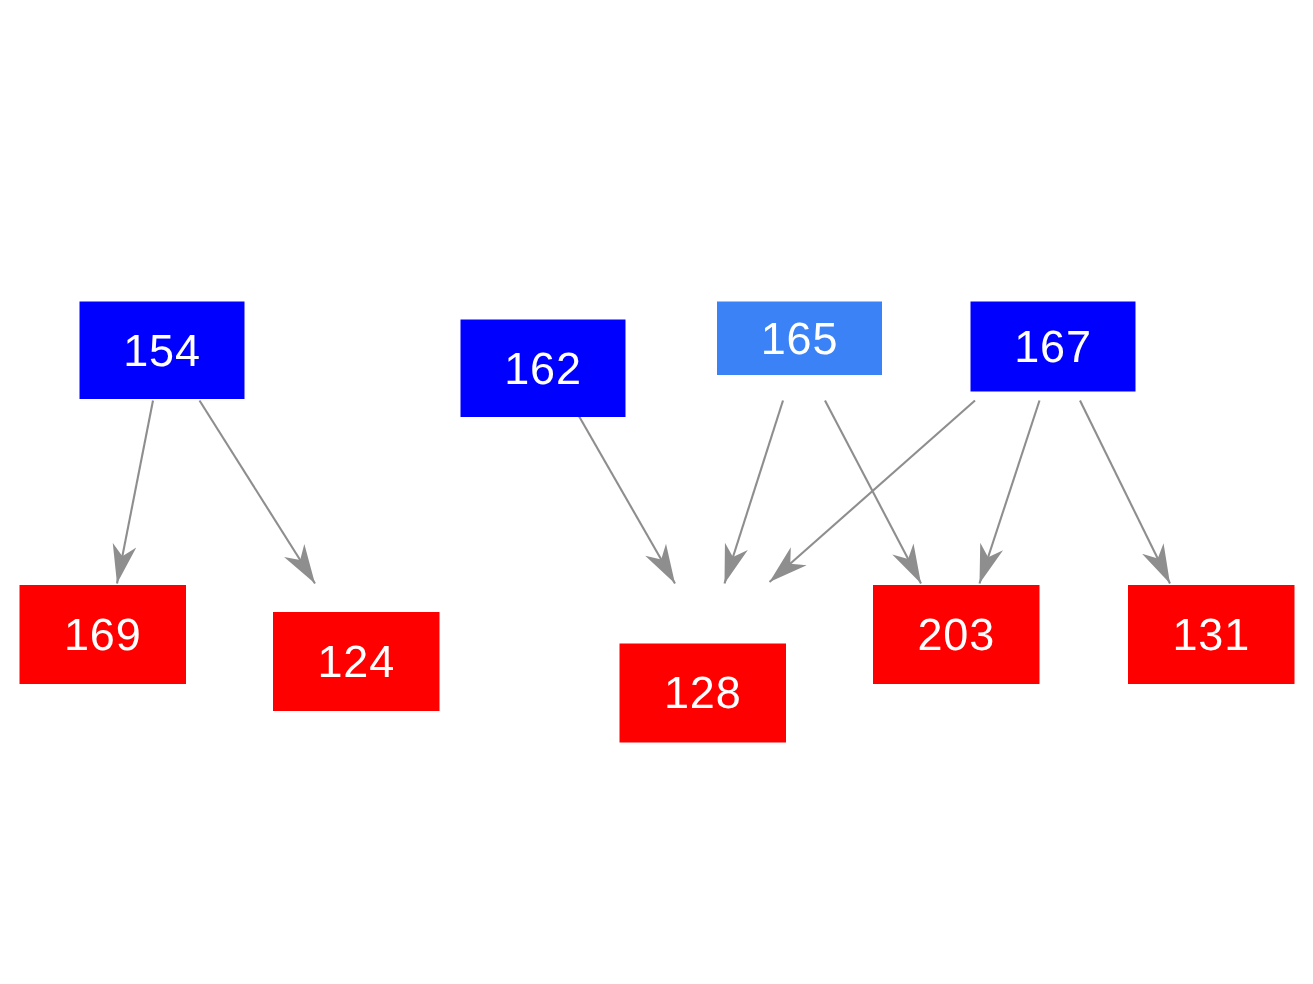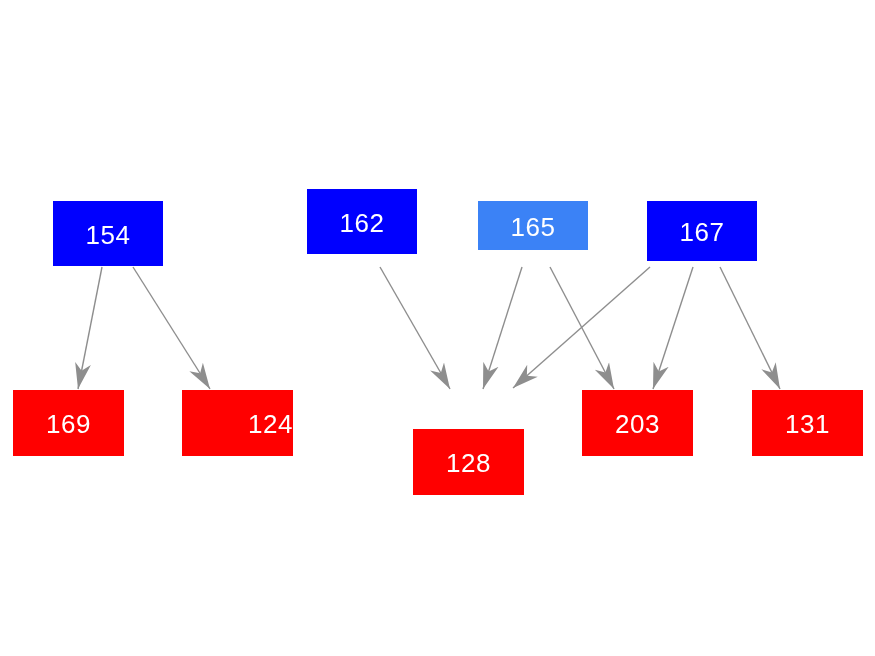--- a/index.html
+++ b/index.html
@@ -22,21 +22,21 @@
     width: 875px;
     height: 656px;
   }
   .graph-node {
     position: absolute;
     display: flex;
     align-items: center;
     justify-content: center;
     box-sizing: border-box;
     color: #ffffff;
-    font-size: 26px;
+    font-size: 30px;
     line-height: 1;
     letter-spacing: 0.5px;
     user-select: none;
   }
   .graph-node span {
     display: block;
     transform: translateY(1px);
   }
 </style>
 </head>
@@ -57,33 +57,33 @@
         <line x1="550" y1="267" x2="614" y2="389" stroke="#8e8e8e" stroke-width="1.4" marker-end="url(#arrowhead)"></line>
         <line x1="650" y1="267" x2="513" y2="388" stroke="#8e8e8e" stroke-width="1.4" marker-end="url(#arrowhead)"></line>
         <line x1="693" y1="267" x2="653" y2="389" stroke="#8e8e8e" stroke-width="1.4" marker-end="url(#arrowhead)"></line>
         <line x1="720" y1="267" x2="780" y2="389" stroke="#8e8e8e" stroke-width="1.4" marker-end="url(#arrowhead)"></line>
       </g>
   </svg>
   <div id="node-layer">
       <div class="graph-node" style="left: 53px; top: 201px; width: 110px; height: 65px; background: rgb(0, 0, 255); color: rgb(255, 255, 255);">
         <span>154</span>
       </div>
-      <div class="graph-node" style="left: 307px; top: 189px; width: 110px; height: 65px; background: rgb(0, 0, 255); color: rgb(255, 255, 255); align-items: center;">
+      <div class="graph-node" style="left: 307px; top: 213px; width: 110px; height: 65px; background: rgb(0, 0, 255); color: rgb(255, 255, 255); align-items: center;">
         <span>162</span>
       </div>
       <div class="graph-node" style="left: 478px; top: 201px; width: 110px; height: 49px; background: #3b82f6; color: rgb(255, 255, 255);">
         <span>165</span>
       </div>
       <div class="graph-node" style="left: 647px; top: 201px; width: 110px; height: 60px; background: rgb(0, 0, 255); color: rgb(255, 255, 255);">
         <span>167</span>
       </div>
       <div class="graph-node" style="left: 13px; top: 390px; width: 111px; height: 66px; background: rgb(255, 0, 0); color: rgb(255, 255, 255);">
         <span>169</span>
       </div>
-      <div class="graph-node" style="left: 182px; top: 390px; width: 111px; height: 66px; background: rgb(255, 0, 0); color: rgb(255, 255, 255); justify-content: flex-end;">
+      <div class="graph-node" style="left: 182px; top: 408px; width: 111px; height: 66px; background: rgb(255, 0, 0); color: rgb(255, 255, 255);">
         <span>124</span>
       </div>
       <div class="graph-node" style="left: 413px; top: 390px; width: 111px; height: 66px; background: rgb(255, 0, 0); color: rgb(255, 255, 255); margin-top: 39px;">
         <span>128</span>
       </div>
       <div class="graph-node" style="left: 582px; top: 390px; width: 111px; height: 66px; background: rgb(255, 0, 0); color: rgb(255, 255, 255);">
         <span>203</span>
       </div>
       <div class="graph-node" style="left: 752px; top: 390px; width: 111px; height: 66px; background: rgb(255, 0, 0); color: #ffffff;">
         <span>131</span>

